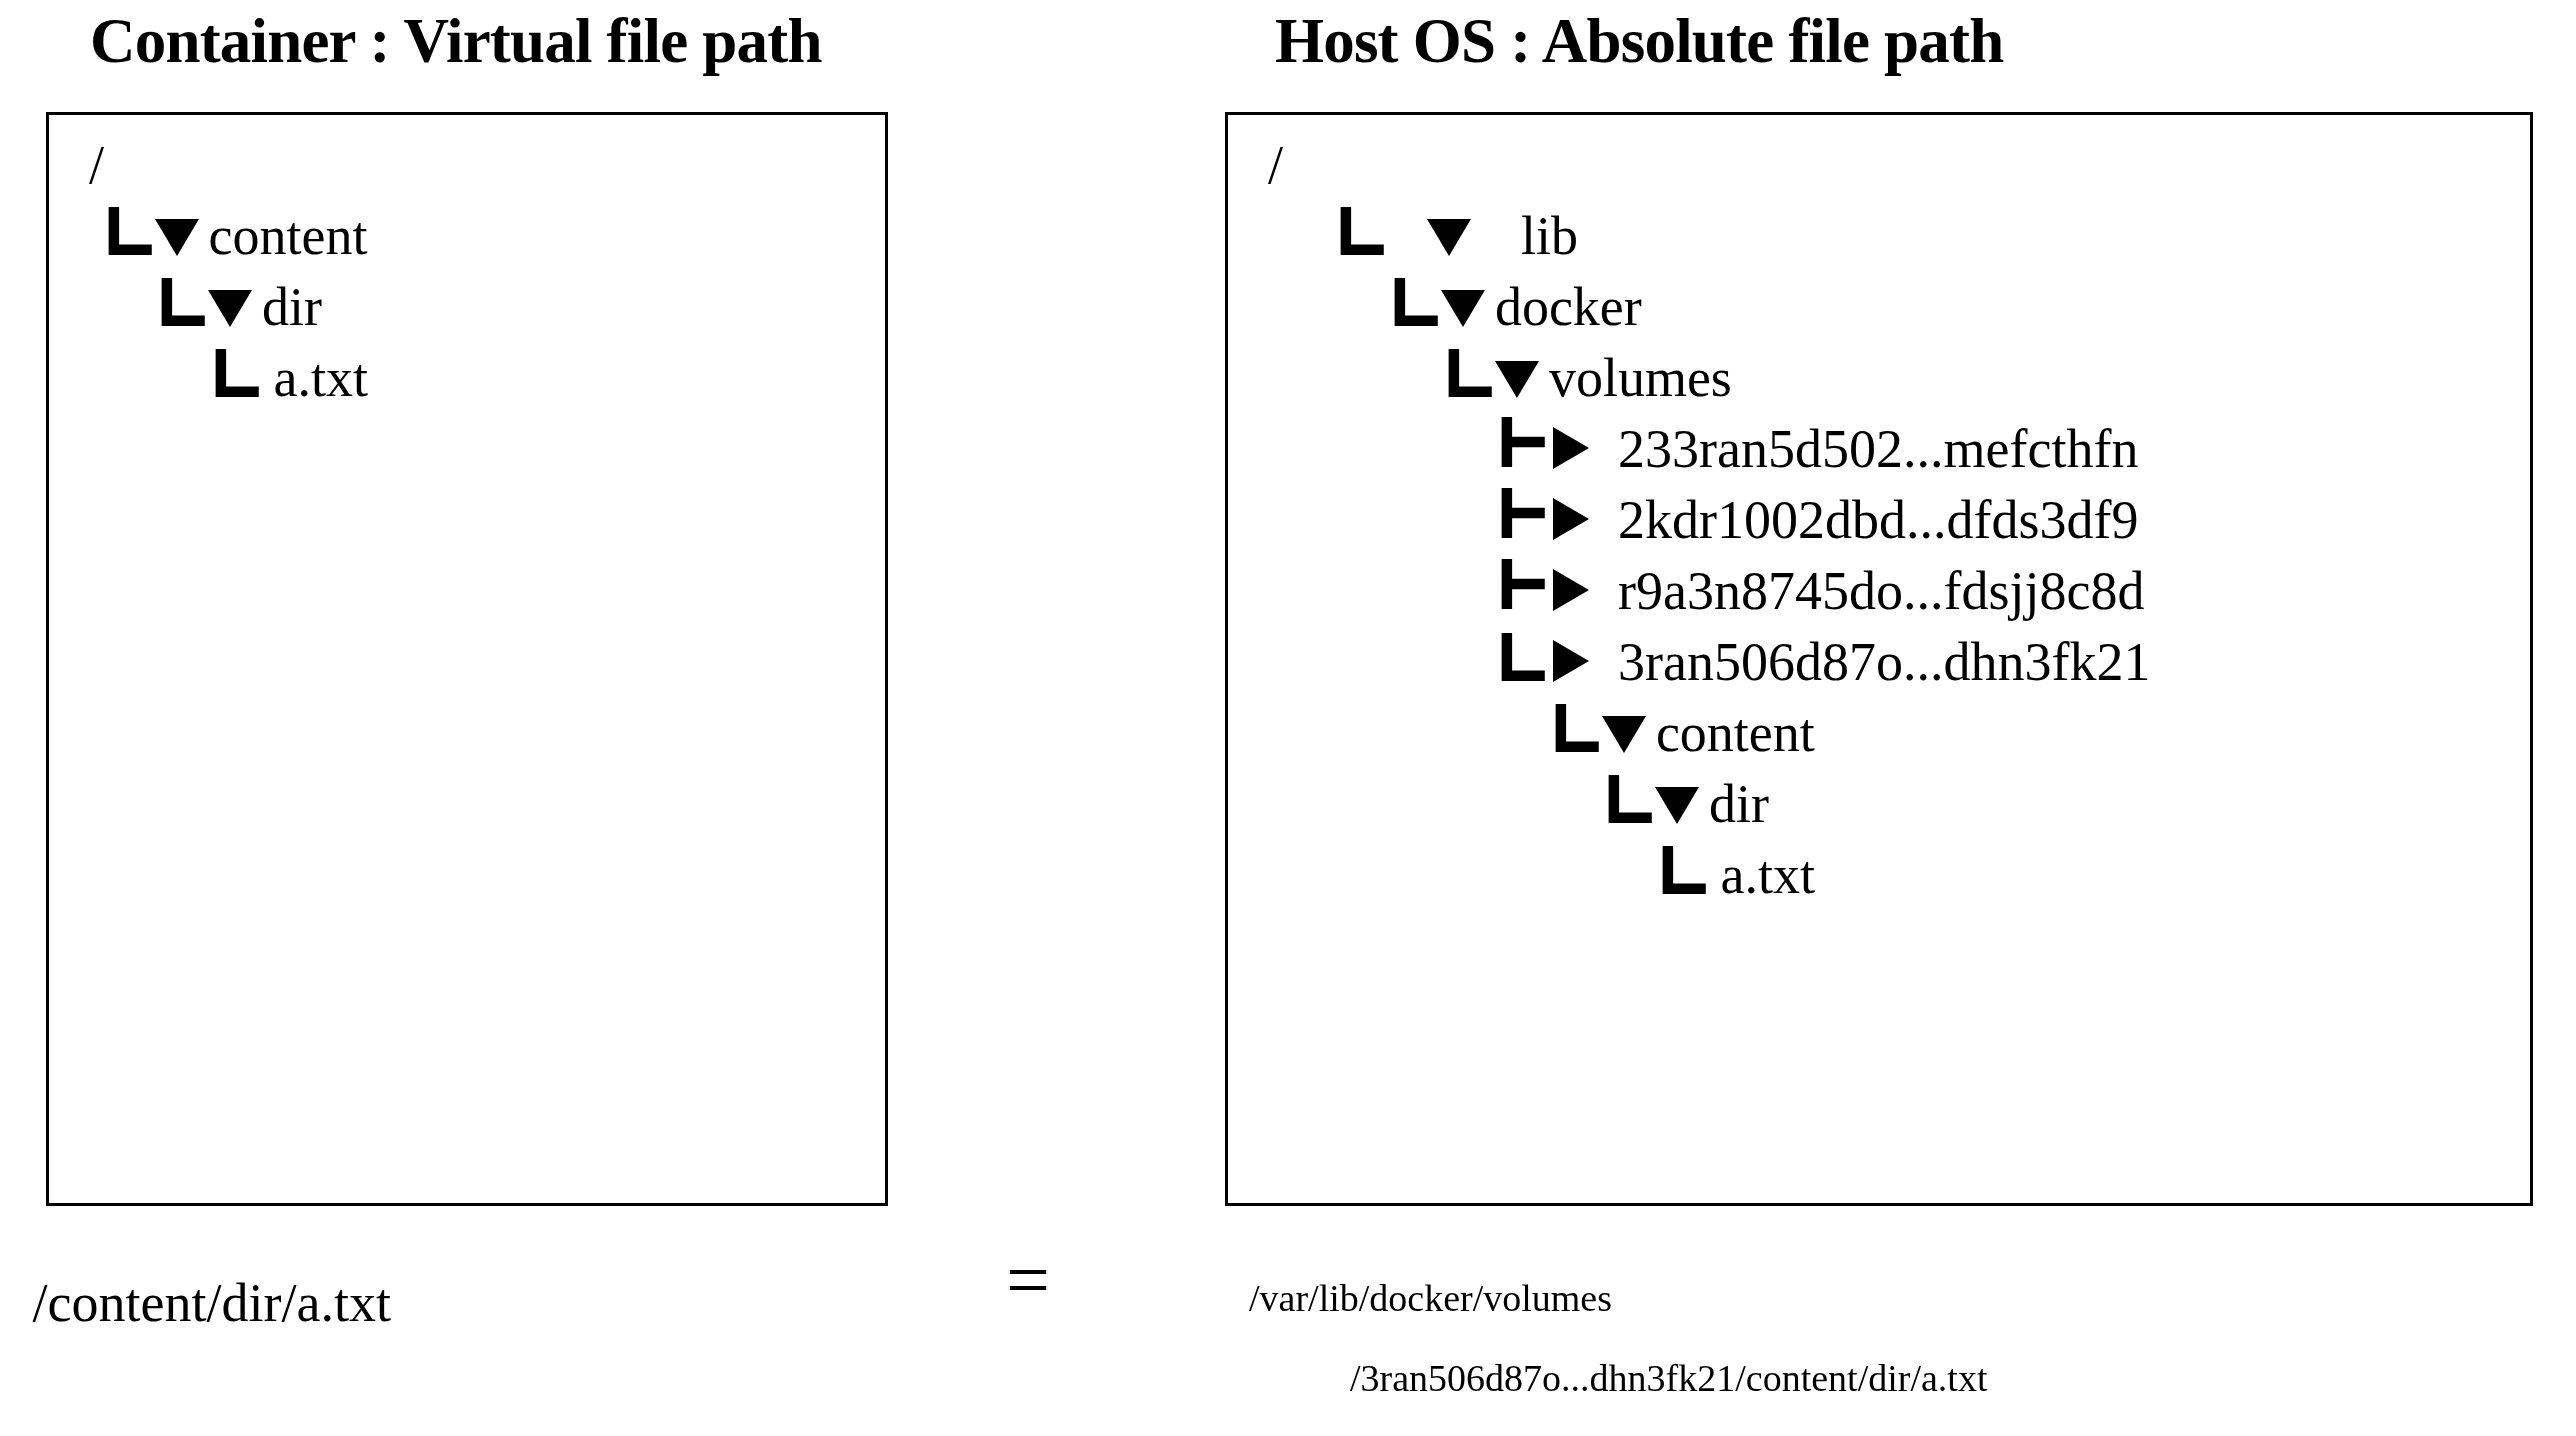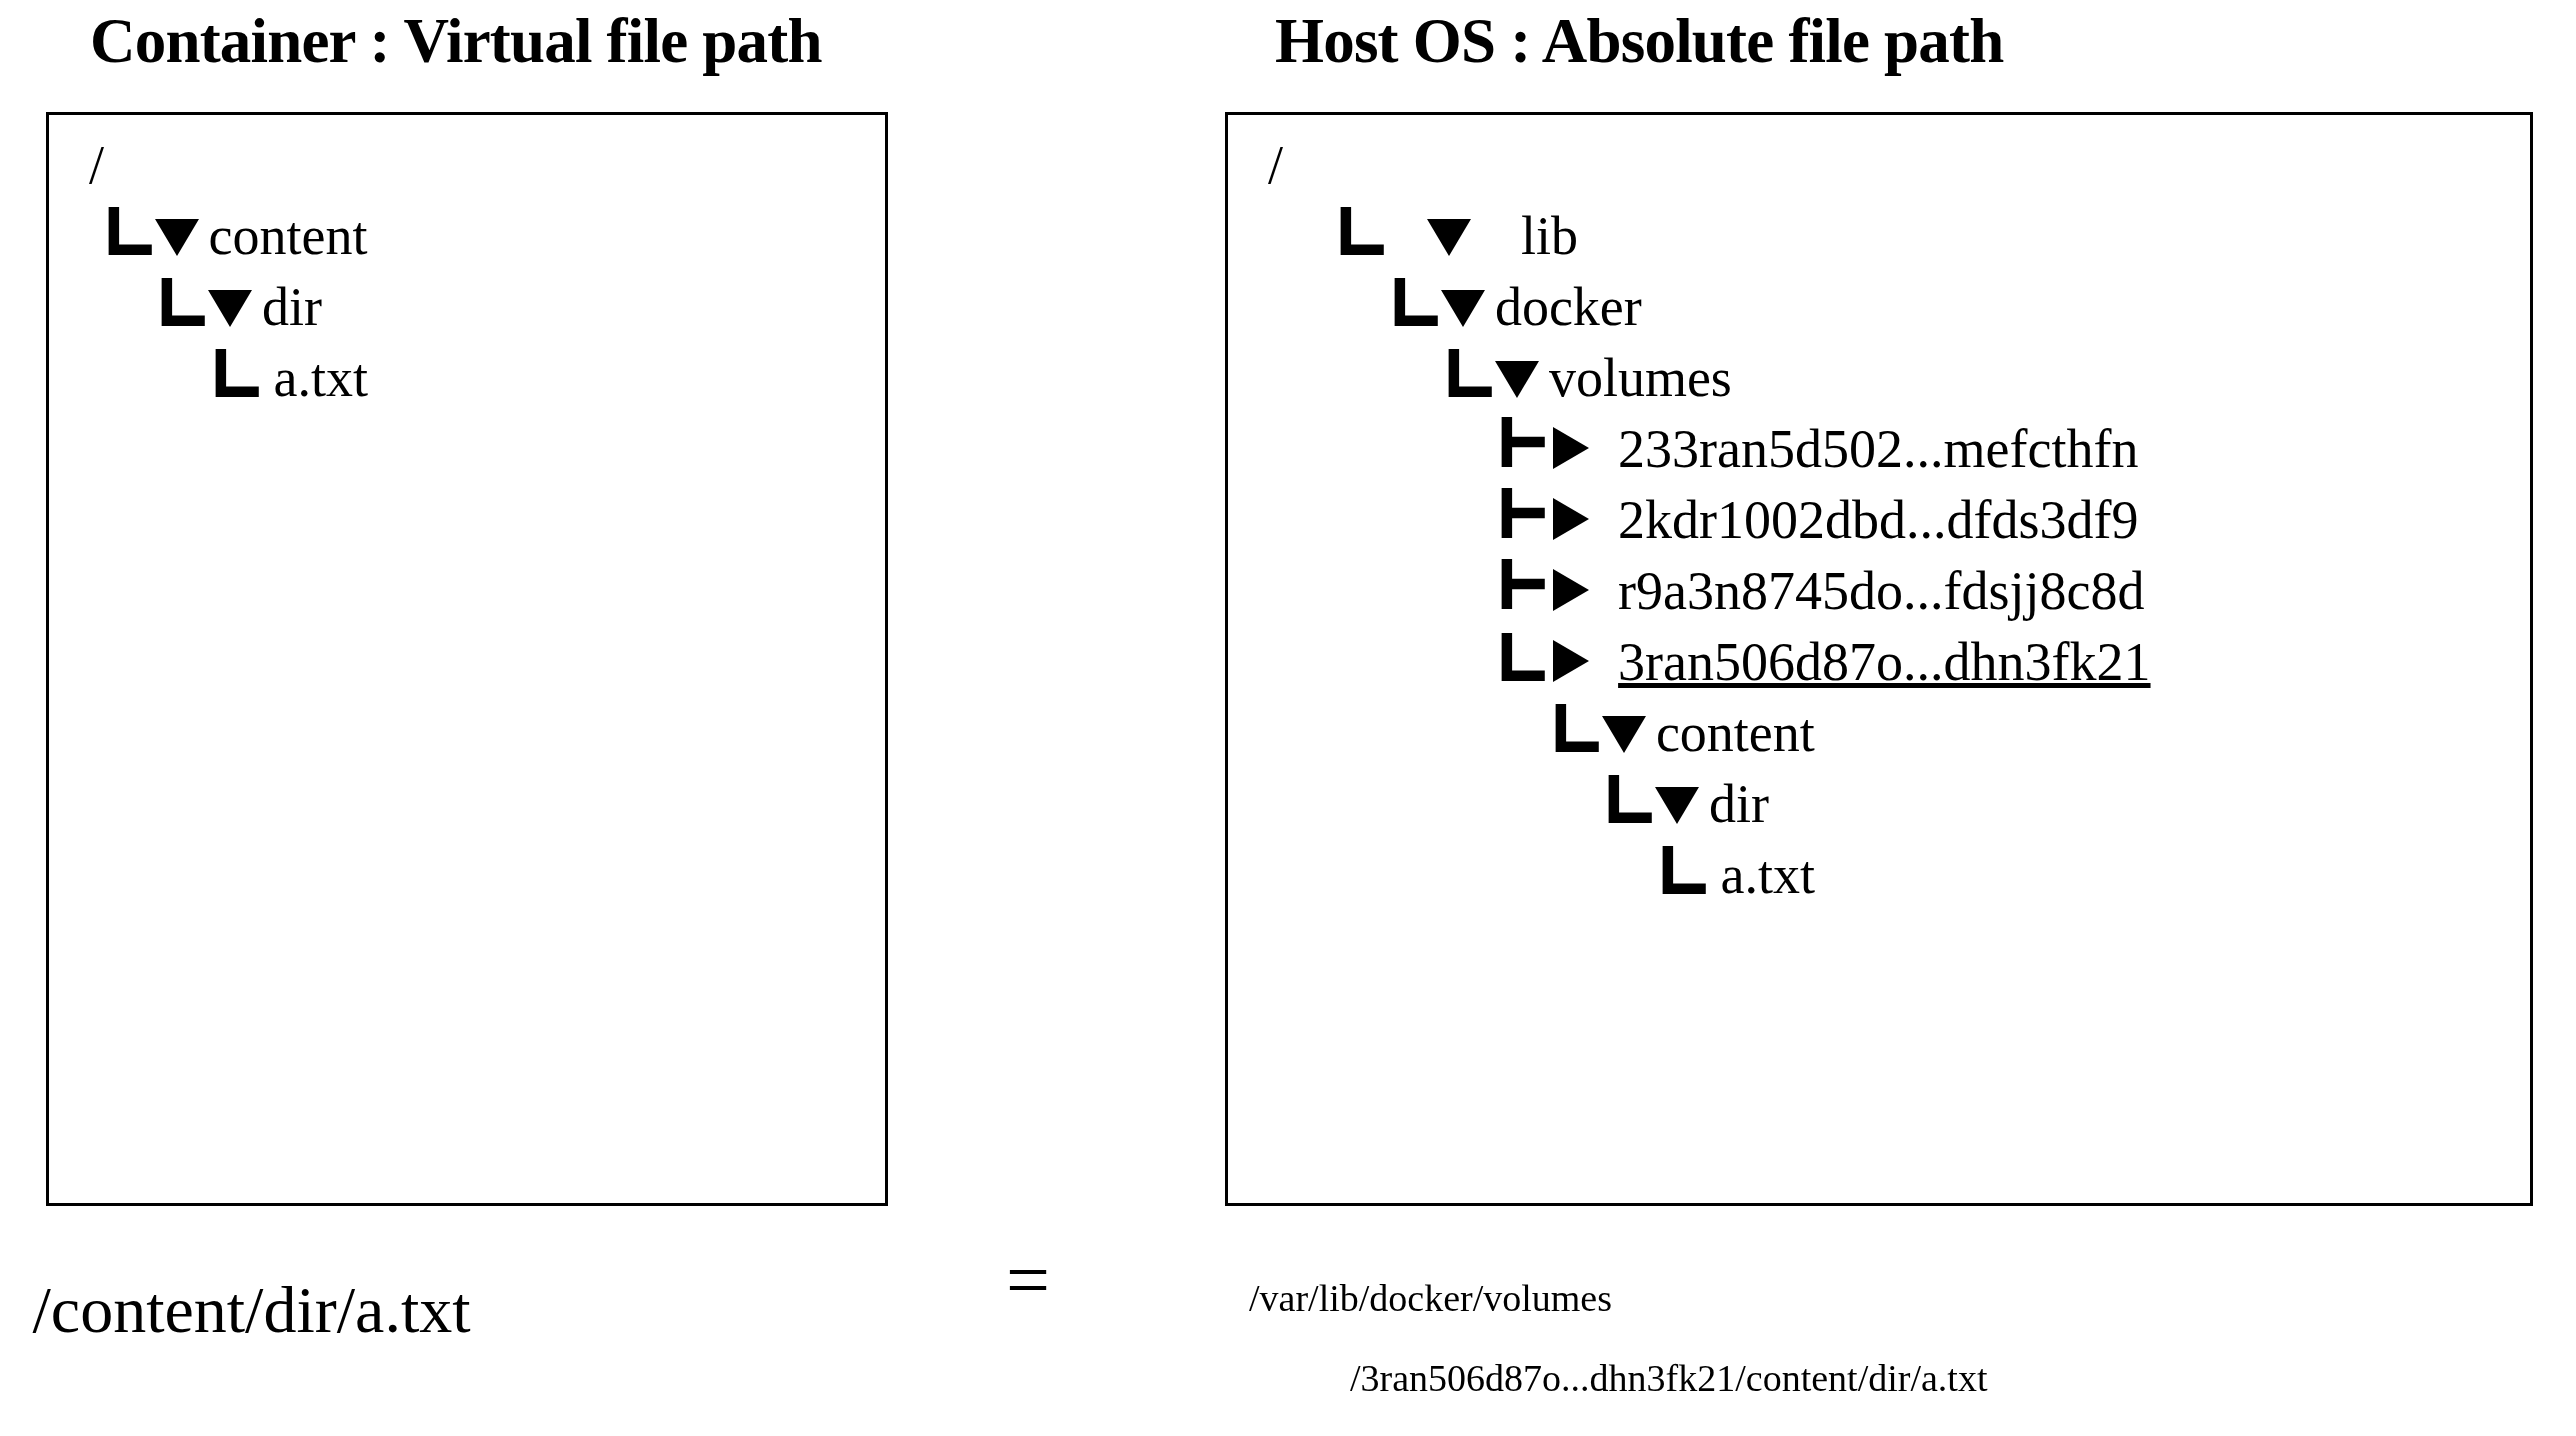--- a/index.html
+++ b/index.html
@@ -39,21 +39,21 @@
     border-left:36px solid #000;
   }
   .tree-label{
     font-size:54px;line-height:71px;margin-left:9.7px;white-space:nowrap;
   }
   .tree-row.root .tree-label{margin-left:0;}
   .tree-row.no-icon .tree-label{margin-left:14.6px;}
   .tree-row.collapsed .tree-label{margin-left:29px;}
   .eq-left{
     position:absolute;left:32.5px;top:1272px;
-    font-size:66px;white-space:nowrap;
+    font-size:54px;white-space:nowrap;
   }
   .eq-sign{
     position:absolute;left:1006px;top:1241px;
     font-size:78px;line-height:78px;
   }
   .eq-right{
     position:absolute;left:1249px;top:1258px;
     font-size:38px;line-height:80px;white-space:nowrap;
   }
   .eq-right .indent2{margin-left:101px;}
@@ -130,21 +130,21 @@
       <span class="tri-right"></span>
       <span class="tree-label">2kdr1002dbd...dfds3df9</span>
     </div>
     <div class="tree-row collapsed" style="padding-left: 233px;">
       <svg class="conn tee" width="44" height="50" viewBox="0 0 54 62">
         <path d="M7 0 V62 M7 31 H54" fill="none" stroke="#000" stroke-width="13"></path>
       </svg>
       <span class="tri-right"></span>
       <span class="tree-label">r9a3n8745do...fdsjj8c8d</span>
     </div>
-    <div class="tree-row collapsed" style="padding-left: 233px; text-decoration: underline;">
+    <div class="tree-row collapsed" style="padding-left: 233px;">
       <svg class="conn" width="44" height="50" viewBox="0 0 54 62">
         <path d="M7 0 V53 H54" fill="none" stroke="#000" stroke-width="13"></path>
       </svg>
       <span class="tri-right"></span>
       <span class="tree-label">3ran506d87o...dhn3fk21</span>
     </div>
     <div class="tree-row" style="padding-left: 287px;">
       <svg class="conn" width="44" height="50" viewBox="0 0 54 62">
         <path d="M7 0 V53 H54" fill="none" stroke="#000" stroke-width="13"></path>
       </svg>

